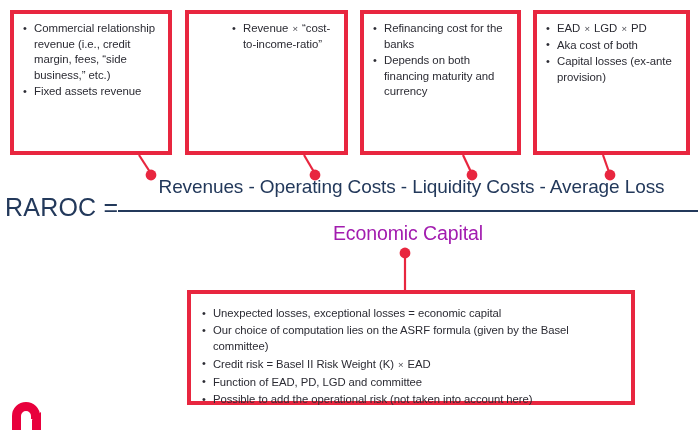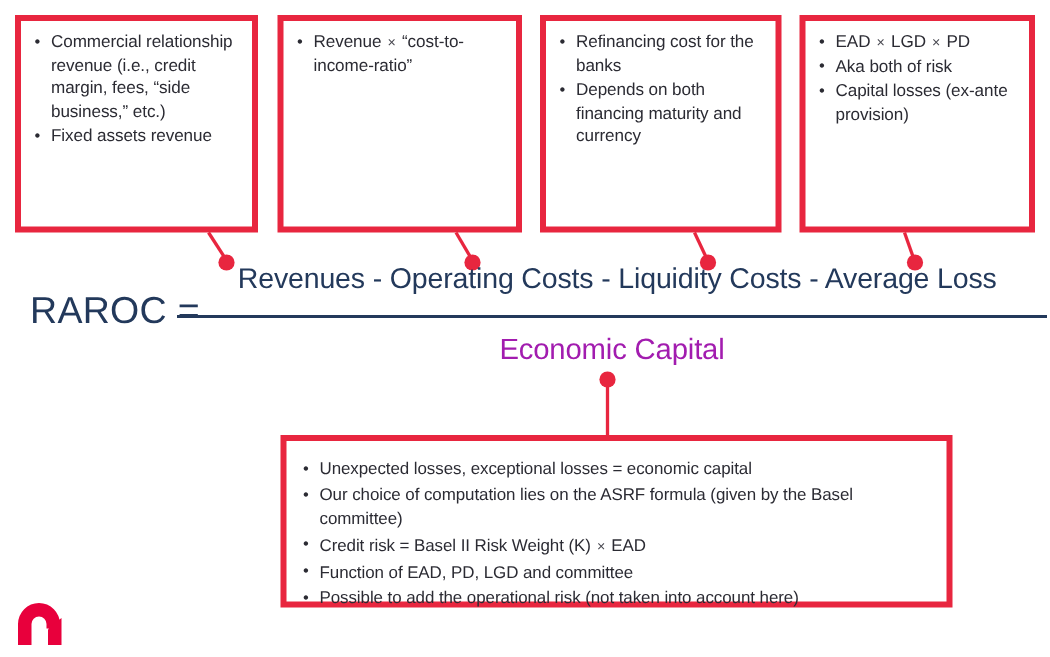--- a/index.html
+++ b/index.html
@@ -45,21 +45,21 @@
     content: "\2022";
     position: absolute;
     left: -11px;
     top: -0.5px;
     font-size: 11px;
     color: #2b2b33;
   }
   .times { font-size: 9.5px; color:#4a4a52; padding: 0 1px; }
 
   #box1 { left: 10px;  top: 10px; width: 162px; height: 145px; }
-  #box2 { left: 185px; top: 10px; width: 163px; height: 145px; }
+  #box2 { left: 185px; top: 10px; width: 163px; height: 145px; padding-left: 34px; }
   #box3 { left: 360px; top: 10px; width: 161px; height: 145px; }
   #box4 { left: 533px; top: 10px; width: 157px; height: 145px; }
 
   #boxbottom {
     left: 187px; top: 290px; width: 448px; height: 115px;
   }
   #boxbottom ul { padding: 11px 10px 0 22px; }
   #boxbottom li { font-size: 11.3px; line-height: 16.2px; margin-bottom: 1px; }
 
   
@@ -72,21 +72,20 @@
   
   #raroc-label {
     position: absolute;
     left: 5px;
     top: 193px;
     font-size: 25px;
     color: #23395B;
     letter-spacing: 0.2px;
     font-weight: 400;
     white-space: nowrap;
-    margin-left: 15px;
   }
   #numerator {
     position: absolute;
     left: 124px;
     top: 176px;
     width: 575px;
     text-align: center;
     font-size: 19px;
     color: #23395B;
     letter-spacing: -0.1px;
@@ -142,21 +141,21 @@
   <div class="box" id="box3">
     <ul>
       <li>Refinancing cost for the banks</li>
       <li>Depends on both financing maturity and currency</li>
     </ul>
   </div>
 
   <div class="box" id="box4">
     <ul>
       <li>EAD <span class="times">×</span> LGD <span class="times">×</span> PD</li>
-      <li>Aka both of risk</li>
+      <li>Aka cost of both</li>
       <li>Capital losses (ex-ante provision)</li>
     </ul>
   </div>
 
   <div class="connector" style="left:0;top:0;width:700px;height:438px;">
     <svg width="700" height="438" viewBox="0 0 700 438">
 
       <path d="M 139 155 L 150 172" stroke="#E8263F" stroke-width="2.2" fill="none"></path>
       <circle cx="151" cy="175" r="5.4" fill="#E8263F"></circle>
 

